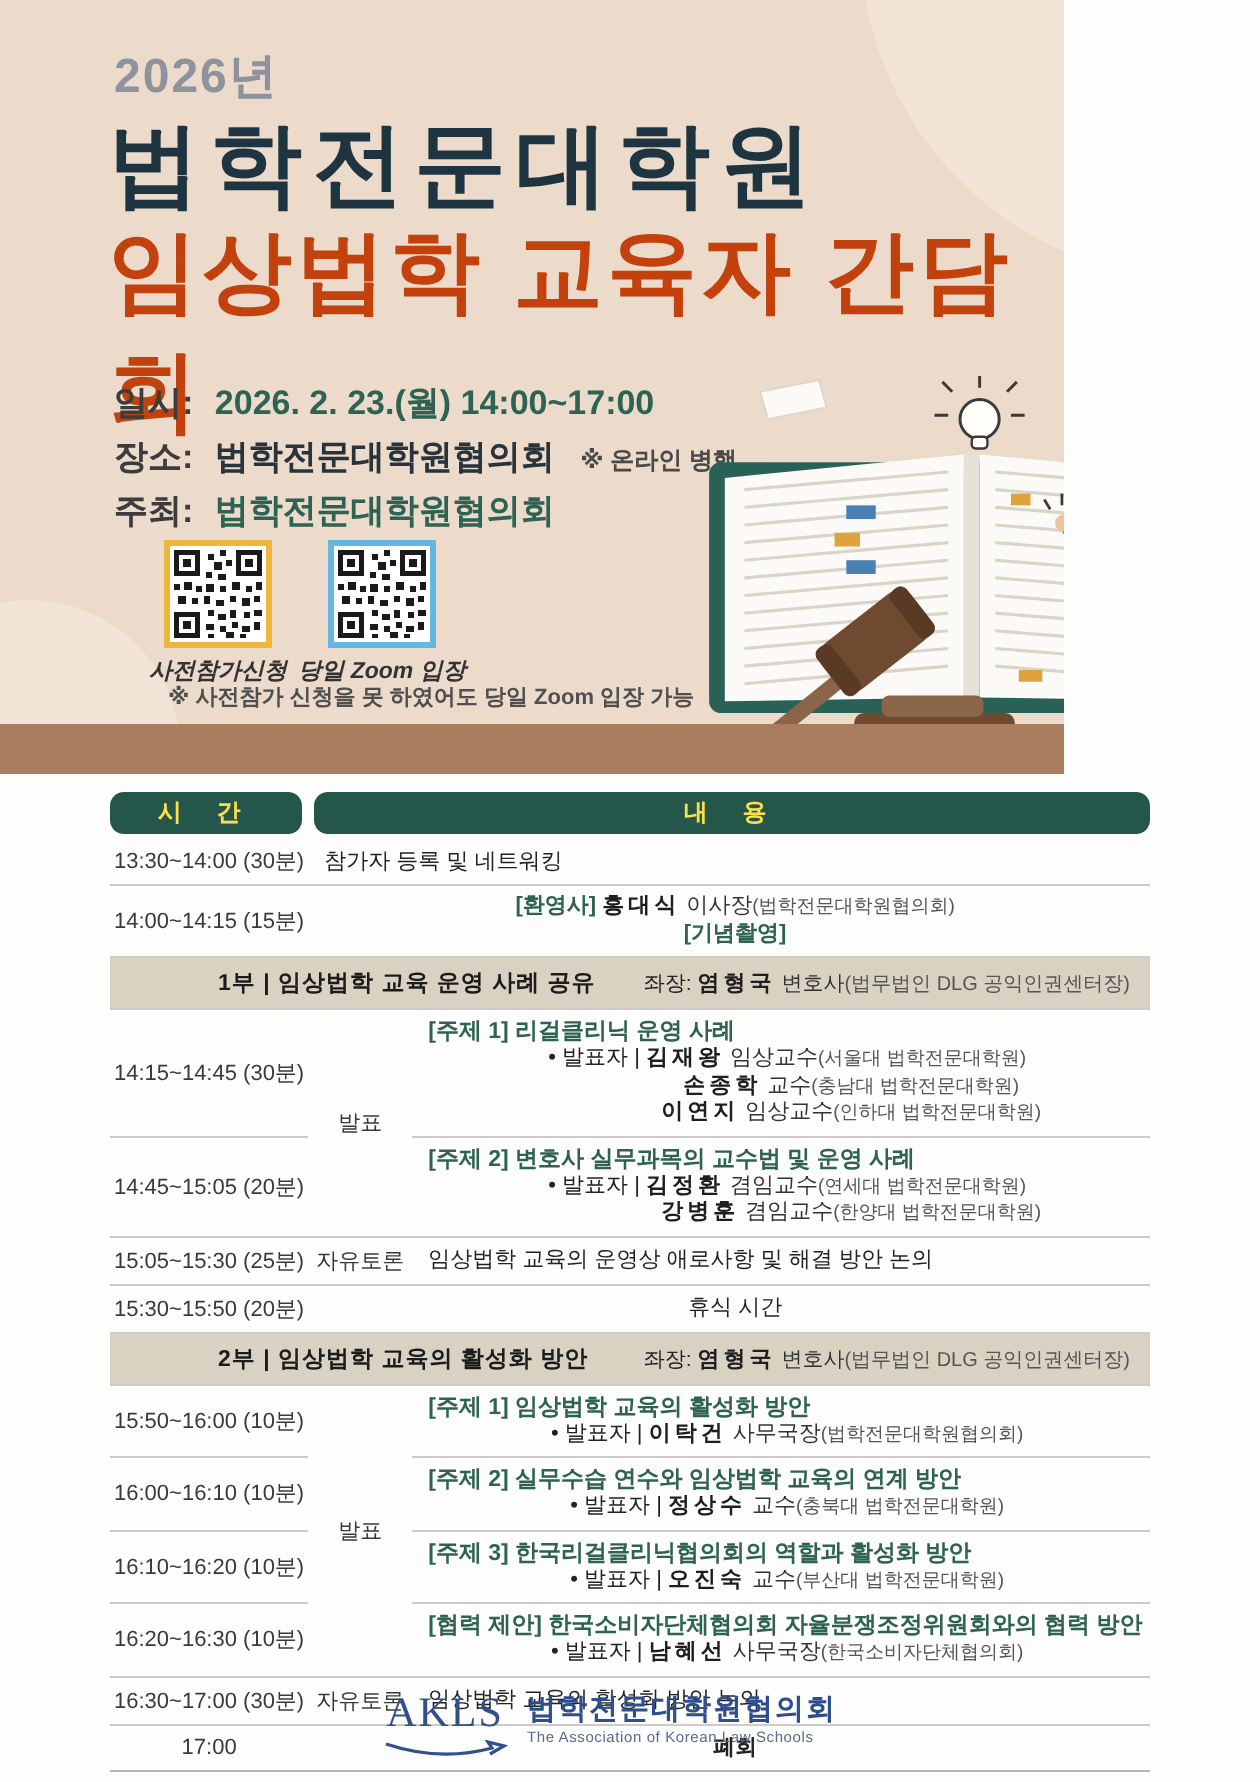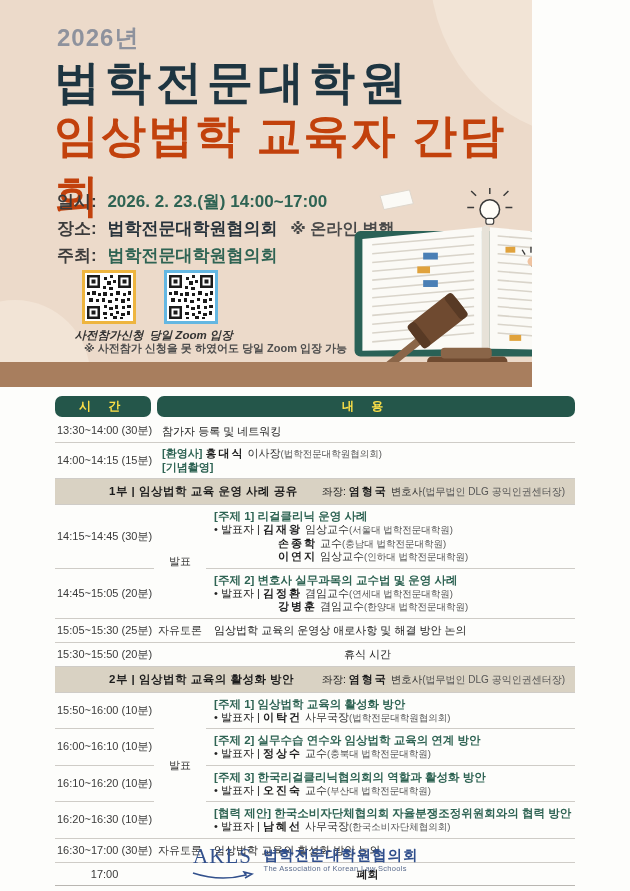--- a/index.html
+++ b/index.html
@@ -13,21 +13,21 @@
   .hero-circle.c2 { width:150px; height:150px; left:-60px; top:300px; }
   .year { position:absolute; left:57px; top:22px; font-size:24px; font-weight:bold; color:#8e929d; letter-spacing:1px; }
   .title { position:absolute; left:54px; font-weight:900; letter-spacing:5px; }
   .title.l1 { top:52px; font-size:46px; color:#1e3541; }
   .title.l2 { top:106px; font-size:45px; color:#c2410c; letter-spacing:2px; }
   .details { position:absolute; left:57px; top:188px; }
   .detail-row { height:27px; line-height:27px; font-size:17px; color:#3c3c3c; white-space:nowrap; }
   .detail-label { font-weight:bold; color:#3c3c3c; }
   .detail-value { font-weight:bold; margin-left:6px; color:#2e6353; }
   .detail-row:nth-child(2) .detail-value { color:#28333b; }
-  .detail-note { font-size:16px; font-weight:bold; color:#4a4a4a; margin-left:8px; }
+  .detail-note { font-size:12px; font-weight:bold; color:#4a4a4a; margin-left:8px; }
   .qr-row { position:absolute; left:68px; top:270px; display:flex; }
   .qr-item { width:82px; display:flex; flex-direction:column; align-items:center; }
   .qr-box { width:54px; height:54px; background:#fff; border:3px solid; padding:2px; }
   .qr-item:nth-child(1) .qr-box { border-color:#eeb53f; }
   .qr-item:nth-child(2) .qr-box { border-color:#64b7e2; }
   .qr-box svg { width:100%; height:100%; display:block; }
   .qr-label { margin-top:4px; font-size:11.5px; font-weight:bold; color:#333; white-space:nowrap;font-style:italic; }
   .qr-note { position:absolute; left:84px; top:341px; font-size:11px; font-weight:bold; color:#4f4f4f; white-space:nowrap; }
   .floor { position:absolute; left:0; top:362px; width:630px; height:25px; background:#a87e5e; }
   .illustration { position:absolute; left:330px; top:188px; width:300px; height:196px; }
@@ -43,21 +43,21 @@
   th.th-time .pill { margin-right:3px; }
   th.th-content .pill { margin-left:3px; }
   tbody td { border-top:1px solid #cfccc7; padding:4px 2px; vertical-align:middle; }
   tbody tr.first td { border-top:none;margin-left:17px; }
   tbody tr.last td { border-bottom:1px solid #b9b6b1; }
   td.time { text-align:center; color:#3a3a3a; white-space:nowrap; }
   td.cat { text-align:center; color:#3a3a3a; }
   td.content { padding-left:8px; line-height:14px; }
   td.center { text-align:center; }
   .topic { color:#2e6353; font-weight:bold; font-size:11.5px; line-height:14px; }
-  .pline { line-height:13.5px; }
+  .pline { line-height:13.5px;text-align:center; }
   .pline.cont { padding-left:64px; }
   .name { font-weight:bold; letter-spacing:2px; color:#1e1e1e; }
   .role { color:#333; margin-left:3px; }
   .affil { font-size:9.5px; color:#555; }
   .tag { color:#2e6353; font-weight:bold; }
   tr.section td { background:#d9d2c3; padding:5px 6px; }
   .section-inner { display:flex; }
   .part-title { margin-left:48px; font-weight:bold; font-size:11.5px; color:#1c1c1c; letter-spacing:0.5px; }
   .chair { margin-left:auto; margin-right:4px; font-size:10.5px; color:#222; white-space:nowrap; }
   .chair .name { font-size:11px; }

